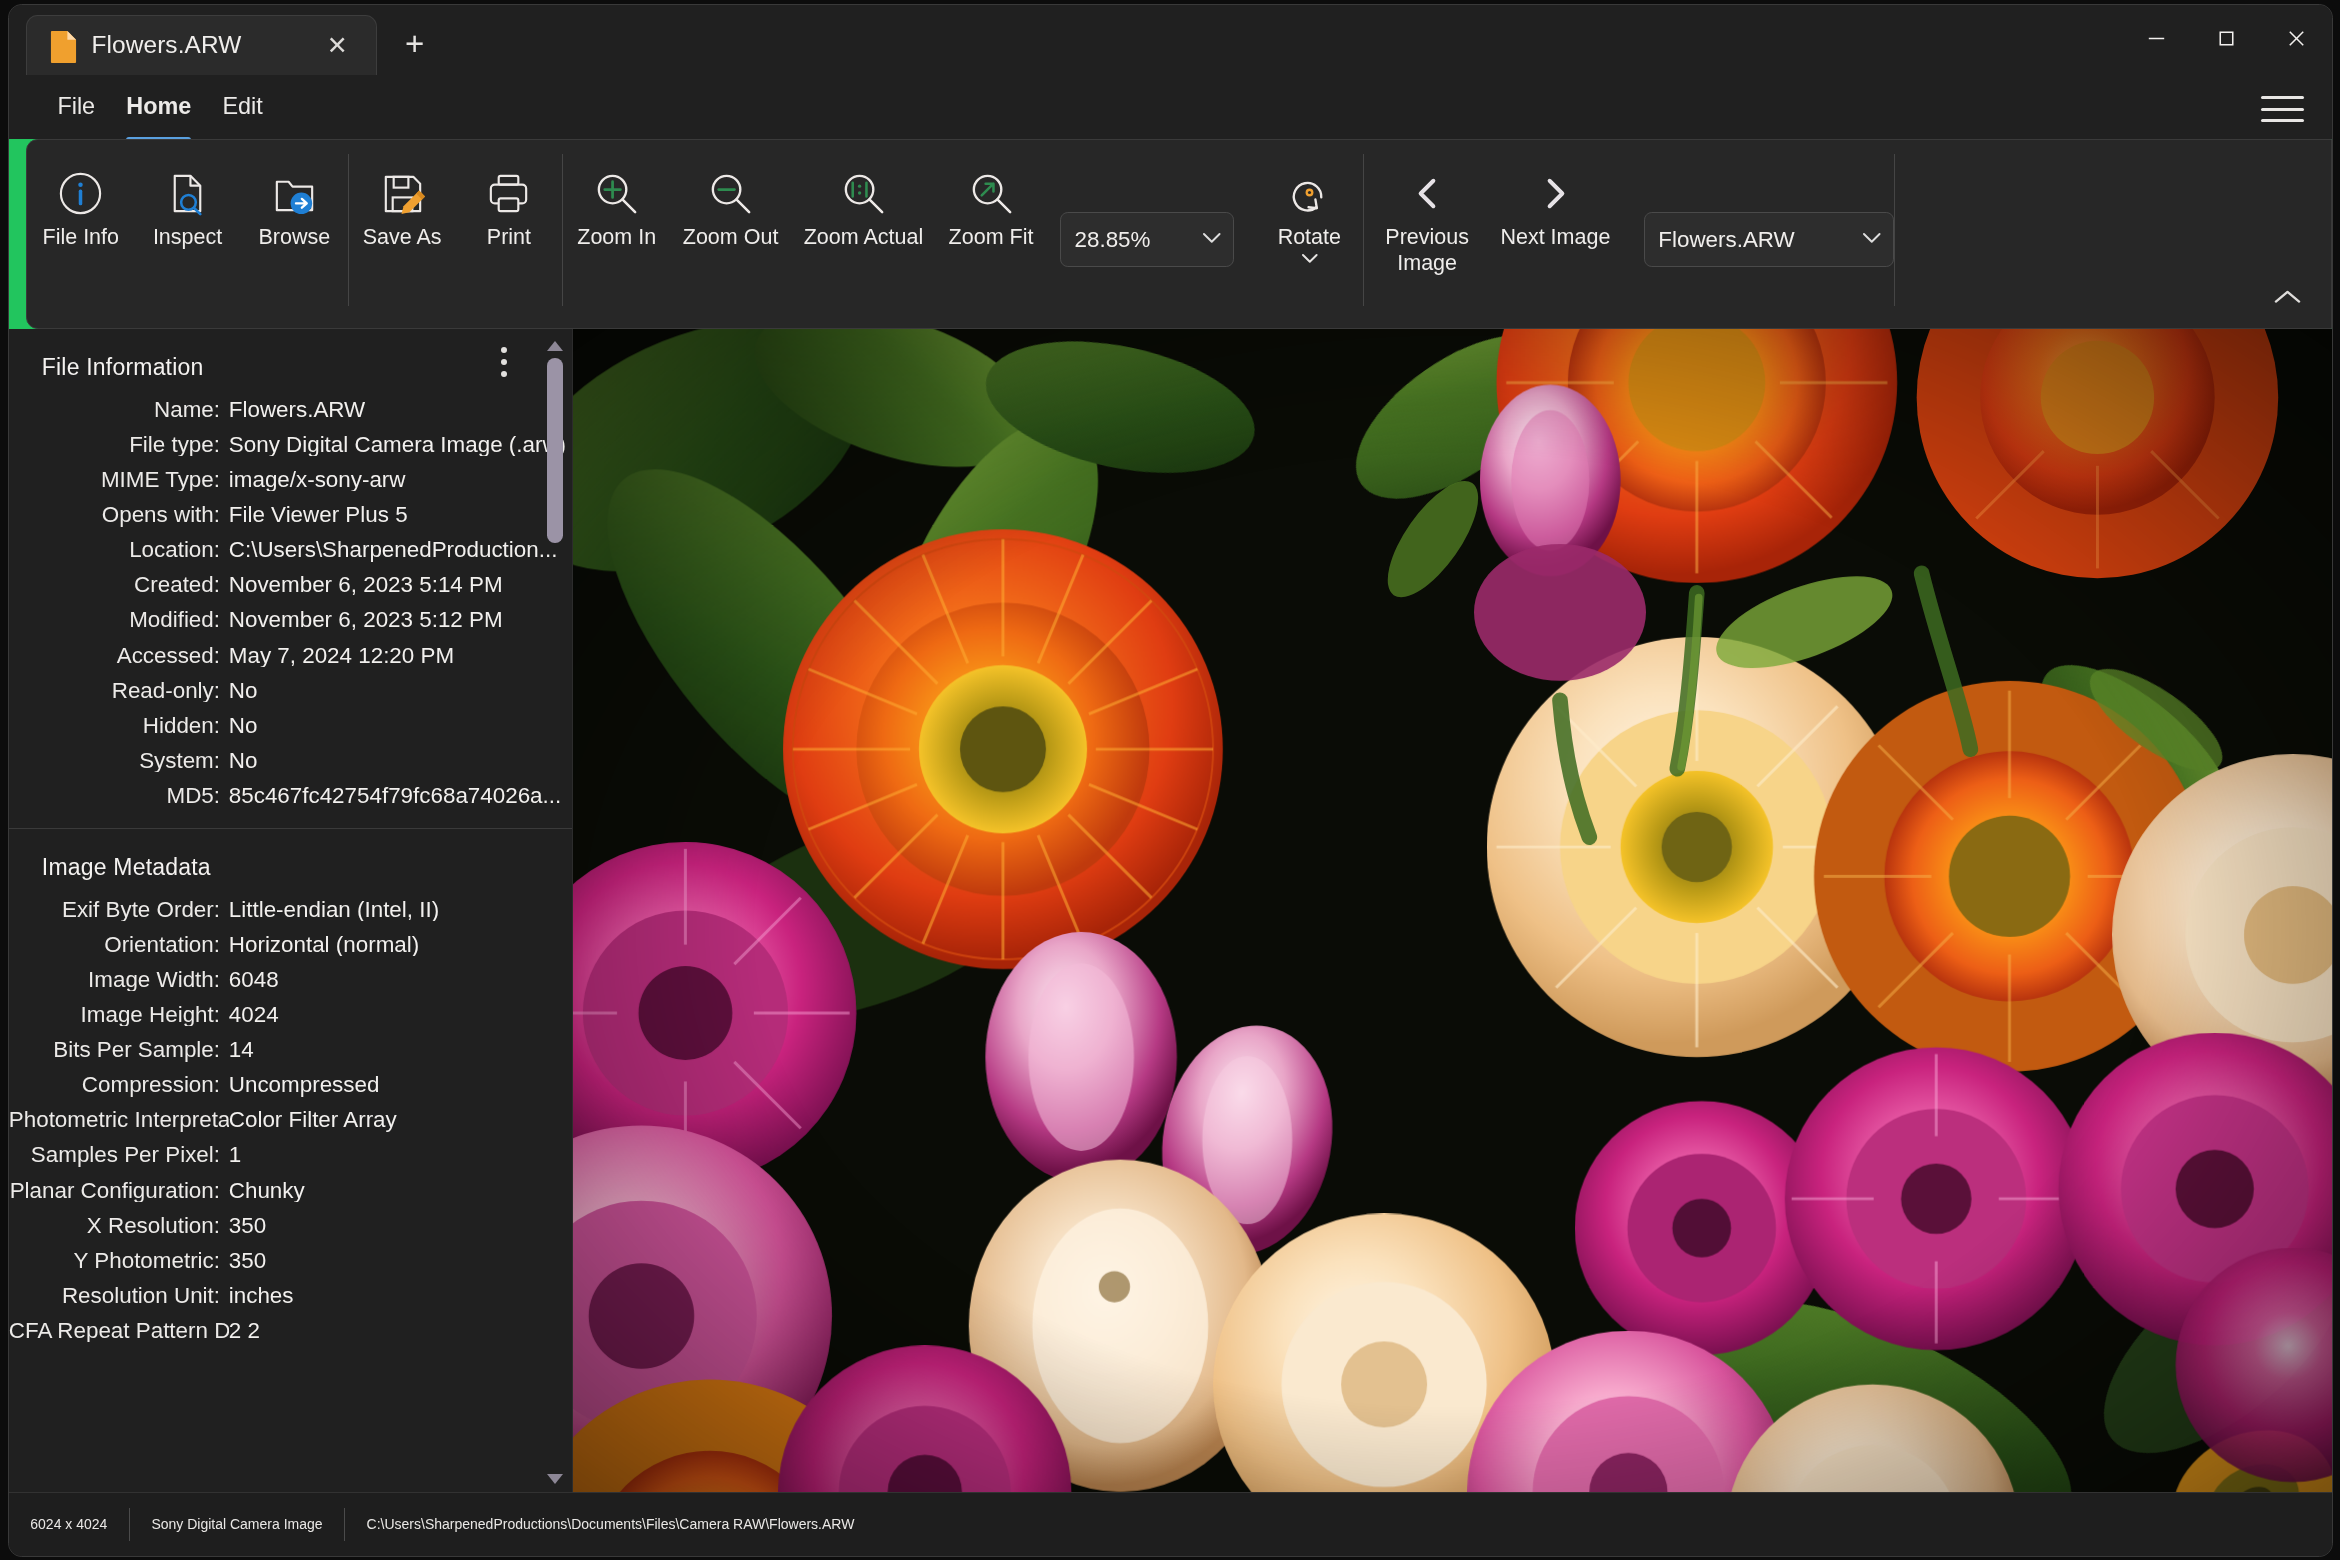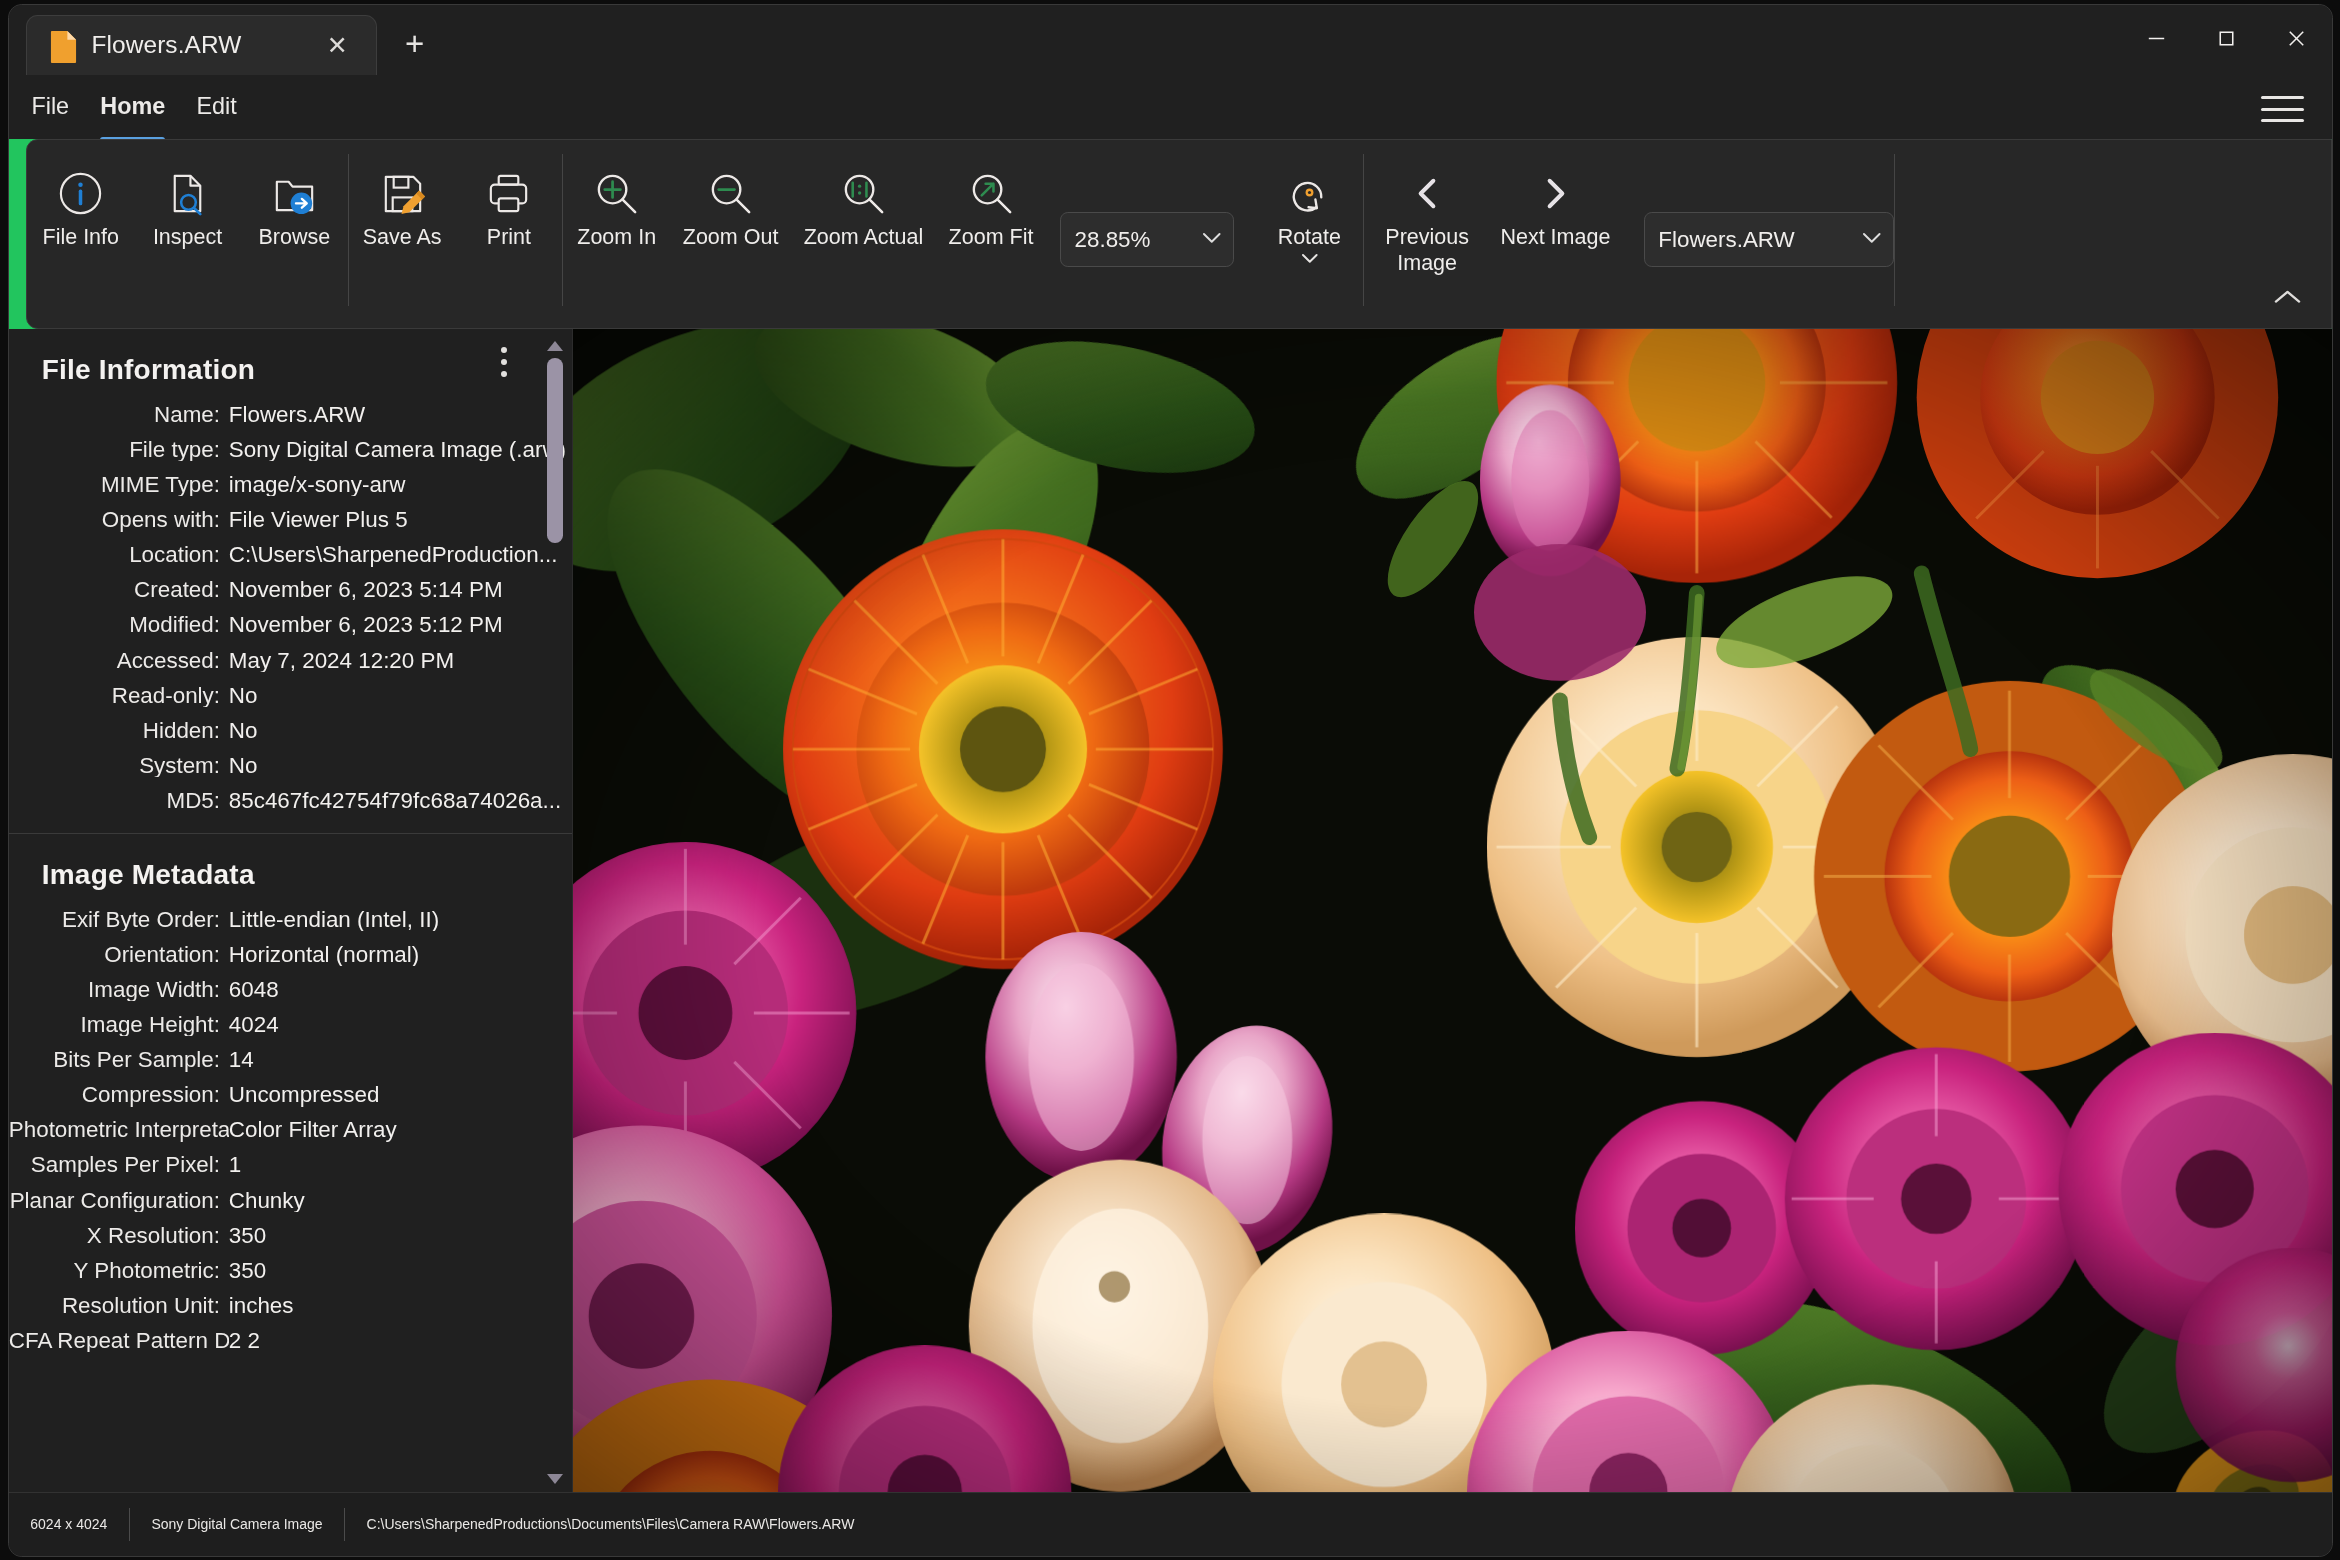--- a/index.html
+++ b/index.html
@@ -58,21 +58,21 @@
     width:70px; height:68px;
     display:flex; align-items:center; justify-content:center;
     cursor:pointer; color:#f2f0ee;
   }
 
   
   .menubar{
     height:64px; flex:0 0 64px;
     background:#202020;
     display:flex; align-items:center;
-    padding-left:7px;
+    padding-left:33px;
     position:relative;
   }
   .menuitem{
     position:relative;
     padding:0 15.6px;
     height:55px;
     display:flex; align-items:center;
     font-size:23.4px; color:#eceae8;
     cursor:pointer; border-radius:5.9px;
   }
@@ -177,21 +177,21 @@
     position:absolute; right:5.9px; top:11.7px; bottom:7.8px; width:21.5px;
     display:flex; flex-direction:column; align-items:center; z-index:4;
   }
   .sb-arrow{ font-size:0; width:0; height:0; cursor:pointer; }
   .sb-arrow.up{ border-left:8.8px solid transparent; border-right:8.8px solid transparent; border-bottom:10.7px solid #8d8796; margin-bottom:7.8px; }
   .sb-arrow.dn{ border-left:8.8px solid transparent; border-right:8.8px solid transparent; border-top:10.7px solid #8d8796; margin-top:auto; }
   .sb-thumb{ width:15.6px; height:185px; border-radius:7.8px; background:#9b93a6; cursor:pointer; }
 
   .section{ padding:15.6px 0 0 0; }
   .section-title{
-    font-size:28px; font-weight:bold; color:#f4f2f0;
+    font-size:23px; font-weight:normal; color:#f4f2f0;
     padding:9.8px 0 11.7px 33px;
     letter-spacing:0.2px;
   }
   .prop{
     display:flex; align-items:baseline;
     font-size:22.4px; line-height:1;
     padding:5.9px 0 6.8px 0;
     color:#f0eeec;
   }
   .prop .k{

